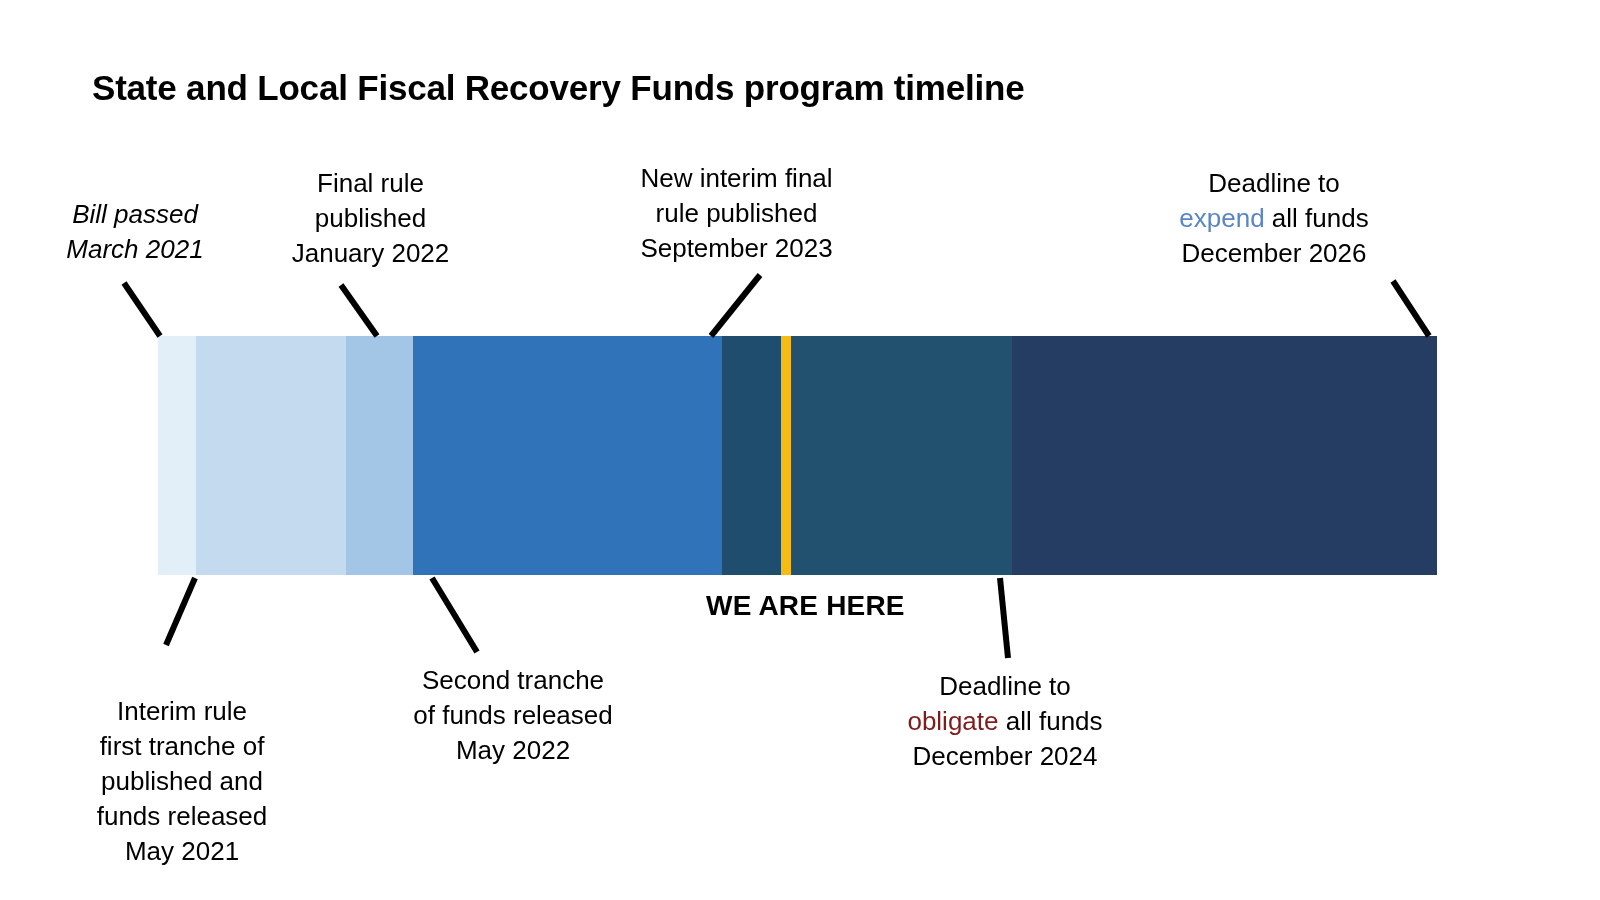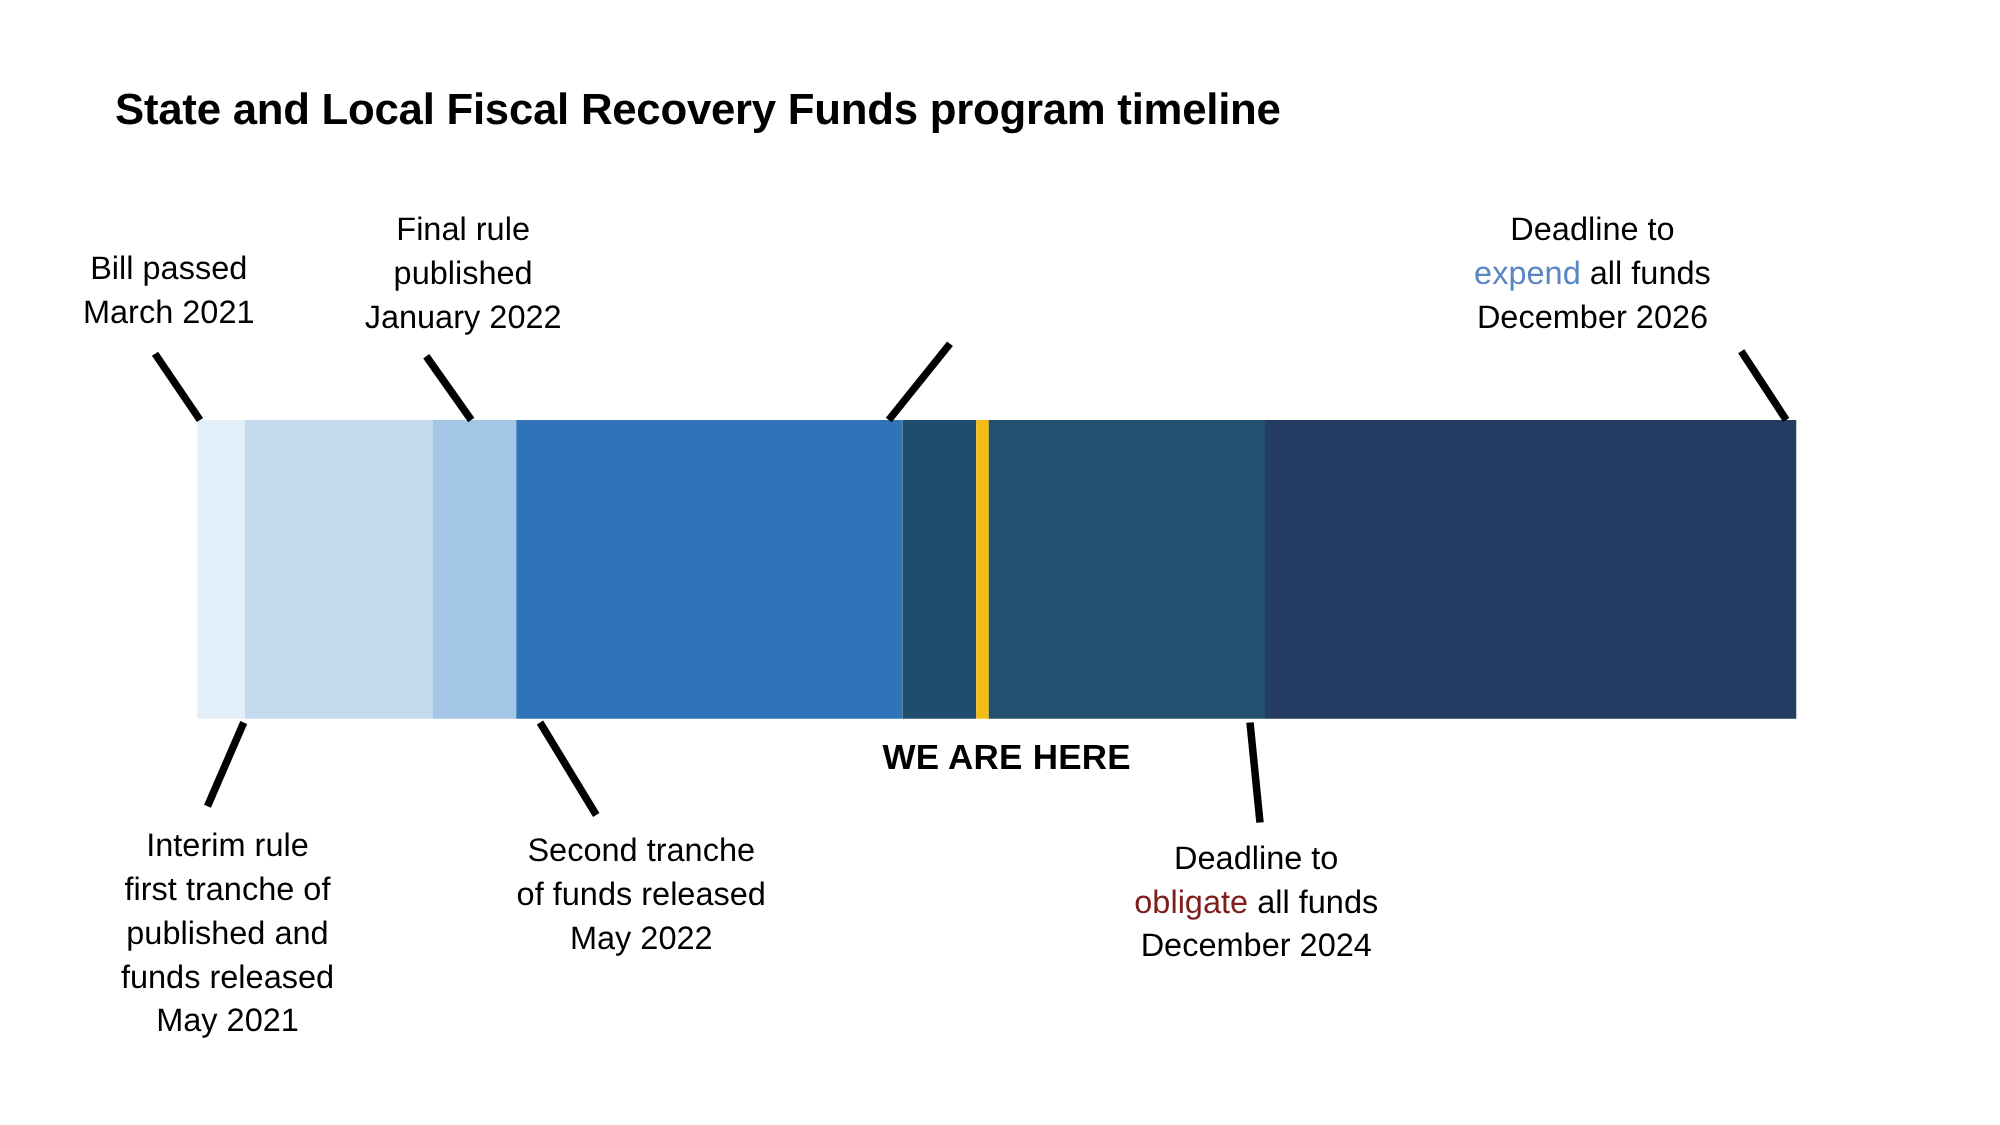--- a/index.html
+++ b/index.html
@@ -67,26 +67,26 @@
     position: absolute;
     font-size: 26px;
     line-height: 35px;
     color: #000000;
     text-align: center;
     white-space: nowrap;
   }
   .anno .hl-blue { color: #5a86c4; margin-top: 35px; }
   .anno .hl-orange { color: #7f1d1d; }
 
-  #anno-bill-passed      { left: 55px;   top: 197px;  width: 160px; }
+  #anno-bill-passed      { left: 55px;   top: 197px;  width: 160px; font-style: italic; }
   #anno-final-rule       { left: 283px;  top: 166px;  width: 175px; }
   #anno-new-interim      { left: 624px;  top: 161px;  width: 225px; }
   #anno-expend           { left: 1164px; top: 166px;  width: 220px; }
 
-  #anno-interim-rule     { left: 82px;   top: 659px;  width: 200px; }
+  #anno-interim-rule     { left: 82px;   top: 694px;  width: 200px; }
   #anno-second-tranche   { left: 398px;  top: 663px;  width: 230px; }
   #anno-obligate         { left: 894px;  top: 669px;  width: 222px; }
 
   #we-are-here {
     position: absolute;
     left: 706px;
     top: 590px;
     font-size: 28px;
     font-weight: bold;
     letter-spacing: 0.2px;
@@ -128,20 +128,25 @@
     <div>Bill passed</div>
     <div>March 2021</div>
   </div>
 
   <div class="anno" id="anno-final-rule">
     <div>Final rule</div>
     <div>published</div>
     <div>January 2022</div>
   </div>
 
+  <div class="anno" id="anno-new-interim">
+    <div>New interim final</div>
+    <div>rule published</div>
+    <div>September 2023</div>
+  </div>
 
   <div class="anno" id="anno-expend">
     <div>Deadline to</div>
     <div>
       <span class="hl-blue">expend</span><span> all funds</span>
     </div>
     <div>December 2026</div>
   </div>
 
   <div class="anno" id="anno-interim-rule">

